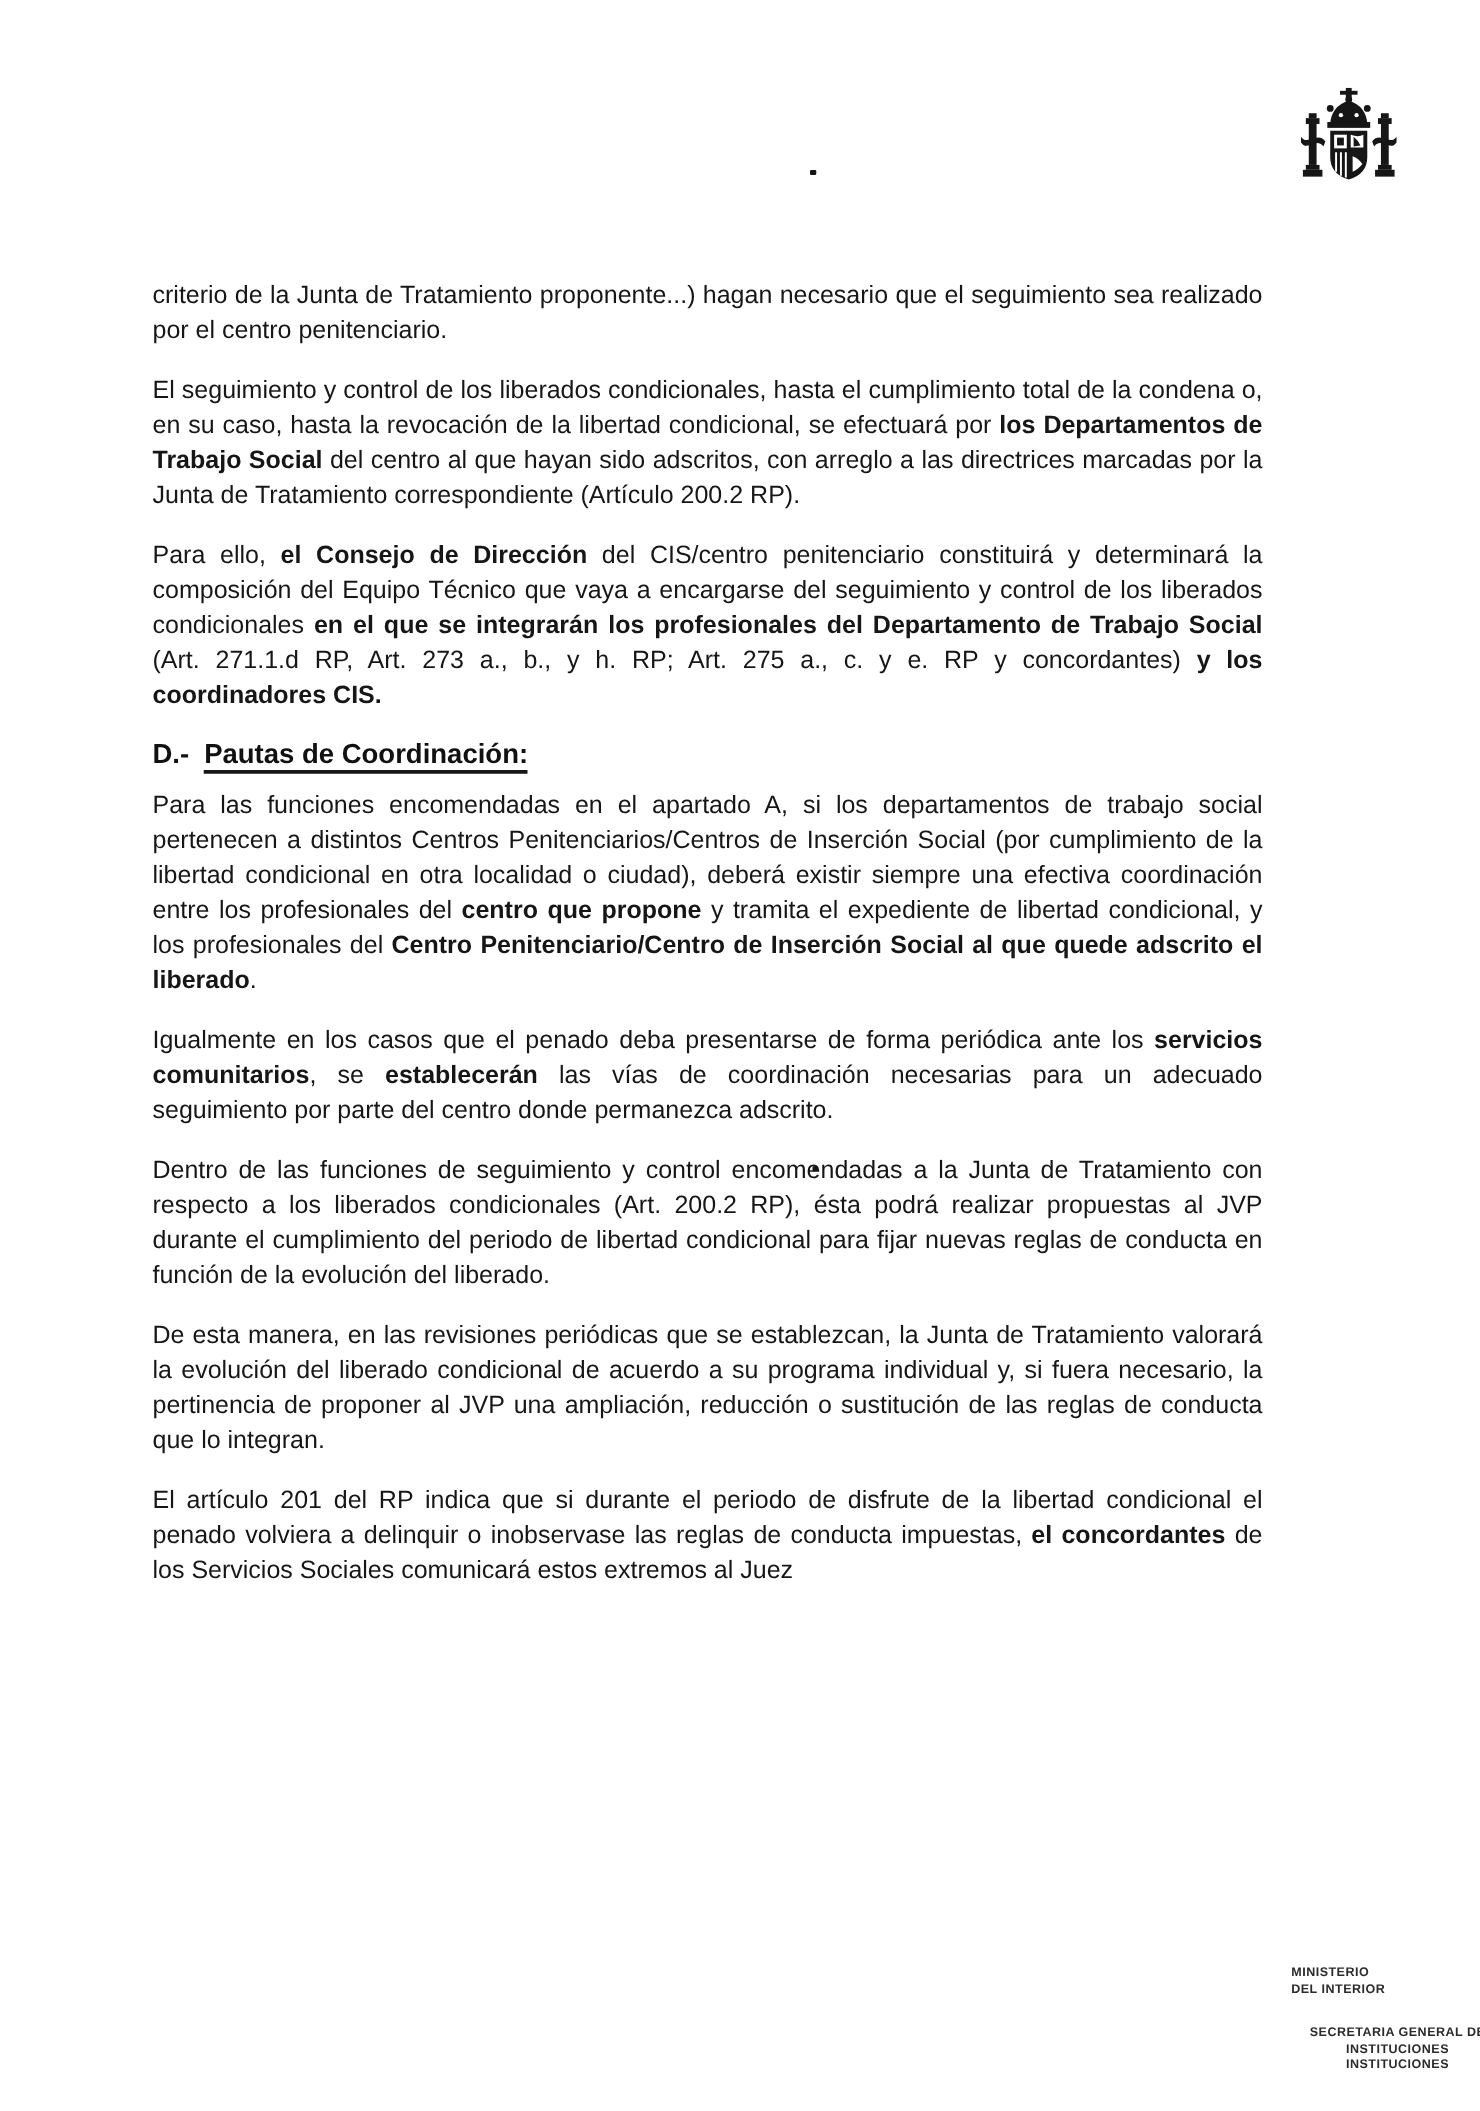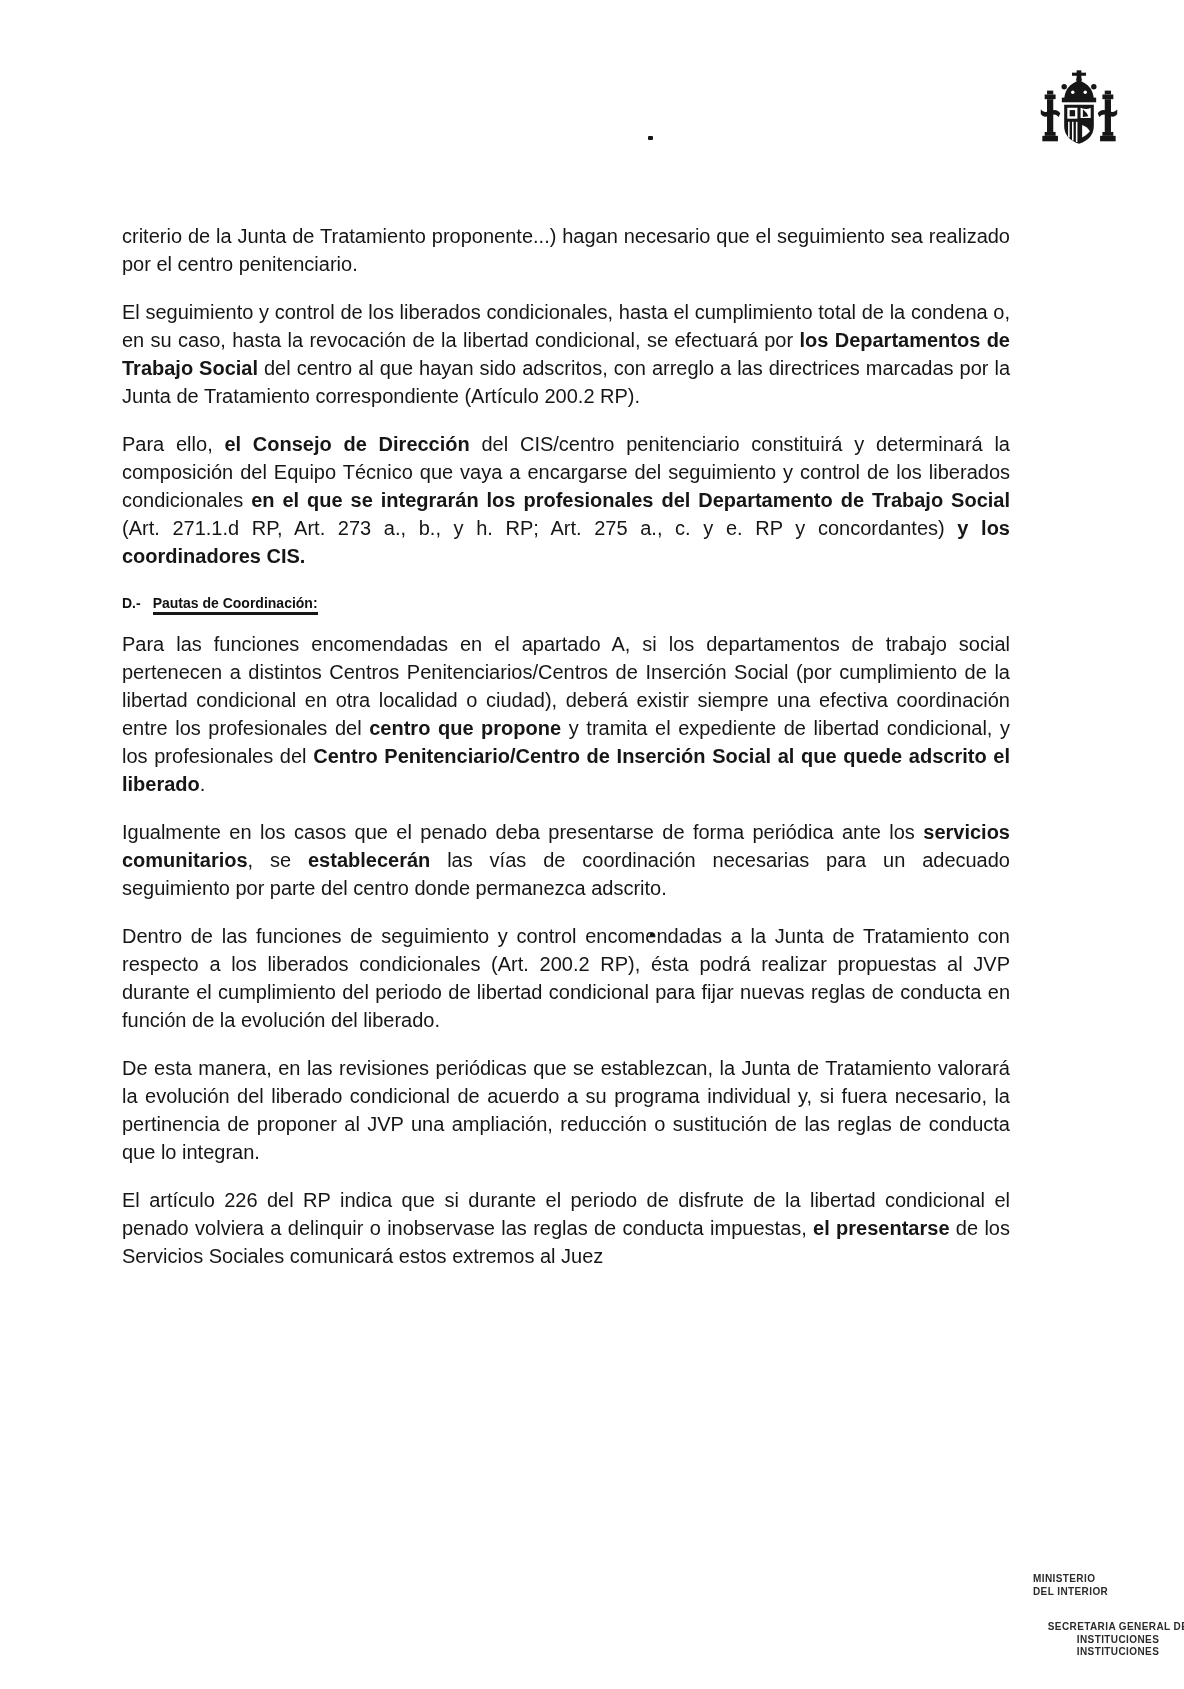--- a/index.html
+++ b/index.html
@@ -16,21 +16,21 @@
   }
   p.para{
     margin:0 0 20px 0;
     font-size:20px;line-height:28px;
     text-align:justify;
     color:#161616;
   }
   p.para strong{font-weight:bold;}
   .heading{
     margin:10px 0 14px 0;
-    font-size:14px;line-height:26px;
+    font-size:22px;line-height:26px;
     font-weight:bold;
     color:#111111;
     white-space:nowrap;
   }
   .h-letter{margin-right:12px;display:inline-block;}
   .h-title{
     border-bottom:3px solid #161616;
     padding-bottom:1px;
   }
   .emblem{
@@ -101,21 +101,21 @@
 
   <div class="content">
       <p class="para"><span>criterio de la Junta de Tratamiento proponente...) hagan necesario que el seguimiento sea realizado por el centro penitenciario.</span></p>
       <p class="para"><span>El seguimiento y control de los liberados condicionales, hasta el cumplimiento total de la condena o, en su caso, hasta la revocación de la libertad condicional, se efectuará por </span><strong>los Departamentos de Trabajo Social</strong><span> del centro al que hayan sido adscritos, con arreglo a las directrices marcadas por la Junta de Tratamiento correspondiente (Artículo 200.2 RP).</span></p>
       <p class="para"><span>Para ello, </span><strong>el Consejo de Dirección</strong><span> del CIS/centro penitenciario constituirá y determinará la composición del Equipo Técnico que vaya a encargarse del seguimiento y control de los liberados condicionales </span><strong>en el que se integrarán los profesionales del Departamento de Trabajo Social</strong><span> (Art. 271.1.d RP, Art. 273 a., b., y h. RP; Art. 275 a., c. y e. RP y concordantes) </span><strong>y los coordinadores CIS.</strong></p>
       <div class="heading"><span class="h-letter">D.-</span><span class="h-title">Pautas de Coordinación:</span></div>
       <p class="para"><span>Para las funciones encomendadas en el apartado A, si los departamentos de trabajo social pertenecen a distintos Centros Penitenciarios/Centros de Inserción Social (por cumplimiento de la libertad condicional en otra localidad o ciudad), deberá existir siempre una efectiva coordinación entre los profesionales del </span><strong>centro que propone</strong><span> y tramita el expediente de libertad condicional, y los profesionales del </span><strong>Centro Penitenciario/Centro de Inserción Social al que quede adscrito el liberado</strong><span>.</span></p>
       <p class="para"><span>Igualmente en los casos que el penado deba presentarse de forma periódica ante los </span><strong>servicios comunitarios</strong><span>, se </span><strong>establecerán</strong><span> las vías de coordinación necesarias para un adecuado seguimiento por parte del centro donde permanezca adscrito.</span></p>
       <p class="para"><span>Dentro de las funciones de seguimiento y control encomendadas a la Junta de Tratamiento con respecto a los liberados condicionales (Art. 200.2 RP), ésta podrá realizar propuestas al JVP durante el cumplimiento del periodo de libertad condicional para fijar nuevas reglas de conducta en función de la evolución del liberado.</span></p>
       <p class="para"><span>De esta manera, en las revisiones periódicas que se establezcan, la Junta de Tratamiento valorará la evolución del liberado condicional de acuerdo a su programa individual y, si fuera necesario, la pertinencia de proponer al JVP una ampliación, reducción o sustitución de las reglas de conducta que lo integran.</span></p>
-      <p class="para"><span>El artículo 226 del RP indica que si durante el periodo de disfrute de la libertad condicional el penado volviera a delinquir o inobservase las reglas de conducta impuestas, </span><strong>el presentarse</strong><span> de los Servicios Sociales comunicará estos extremos al Juez</span></p>
+      <p class="para"><span>El artículo 201 del RP indica que si durante el periodo de disfrute de la libertad condicional el penado volviera a delinquir o inobservase las reglas de conducta impuestas, </span><strong>el concordantes</strong><span> de los Servicios Sociales comunicará estos extremos al Juez</span></p>
     </div>
 
   <div class="footer">
     <div class="footer-block">
         <div>MINISTERIO</div>
         <div>DEL INTERIOR</div>
       </div>
     <div class="footer-block sec">
         <div>SECRETARIA GENERAL DE</div>
         <div>INSTITUCIONES</div>

